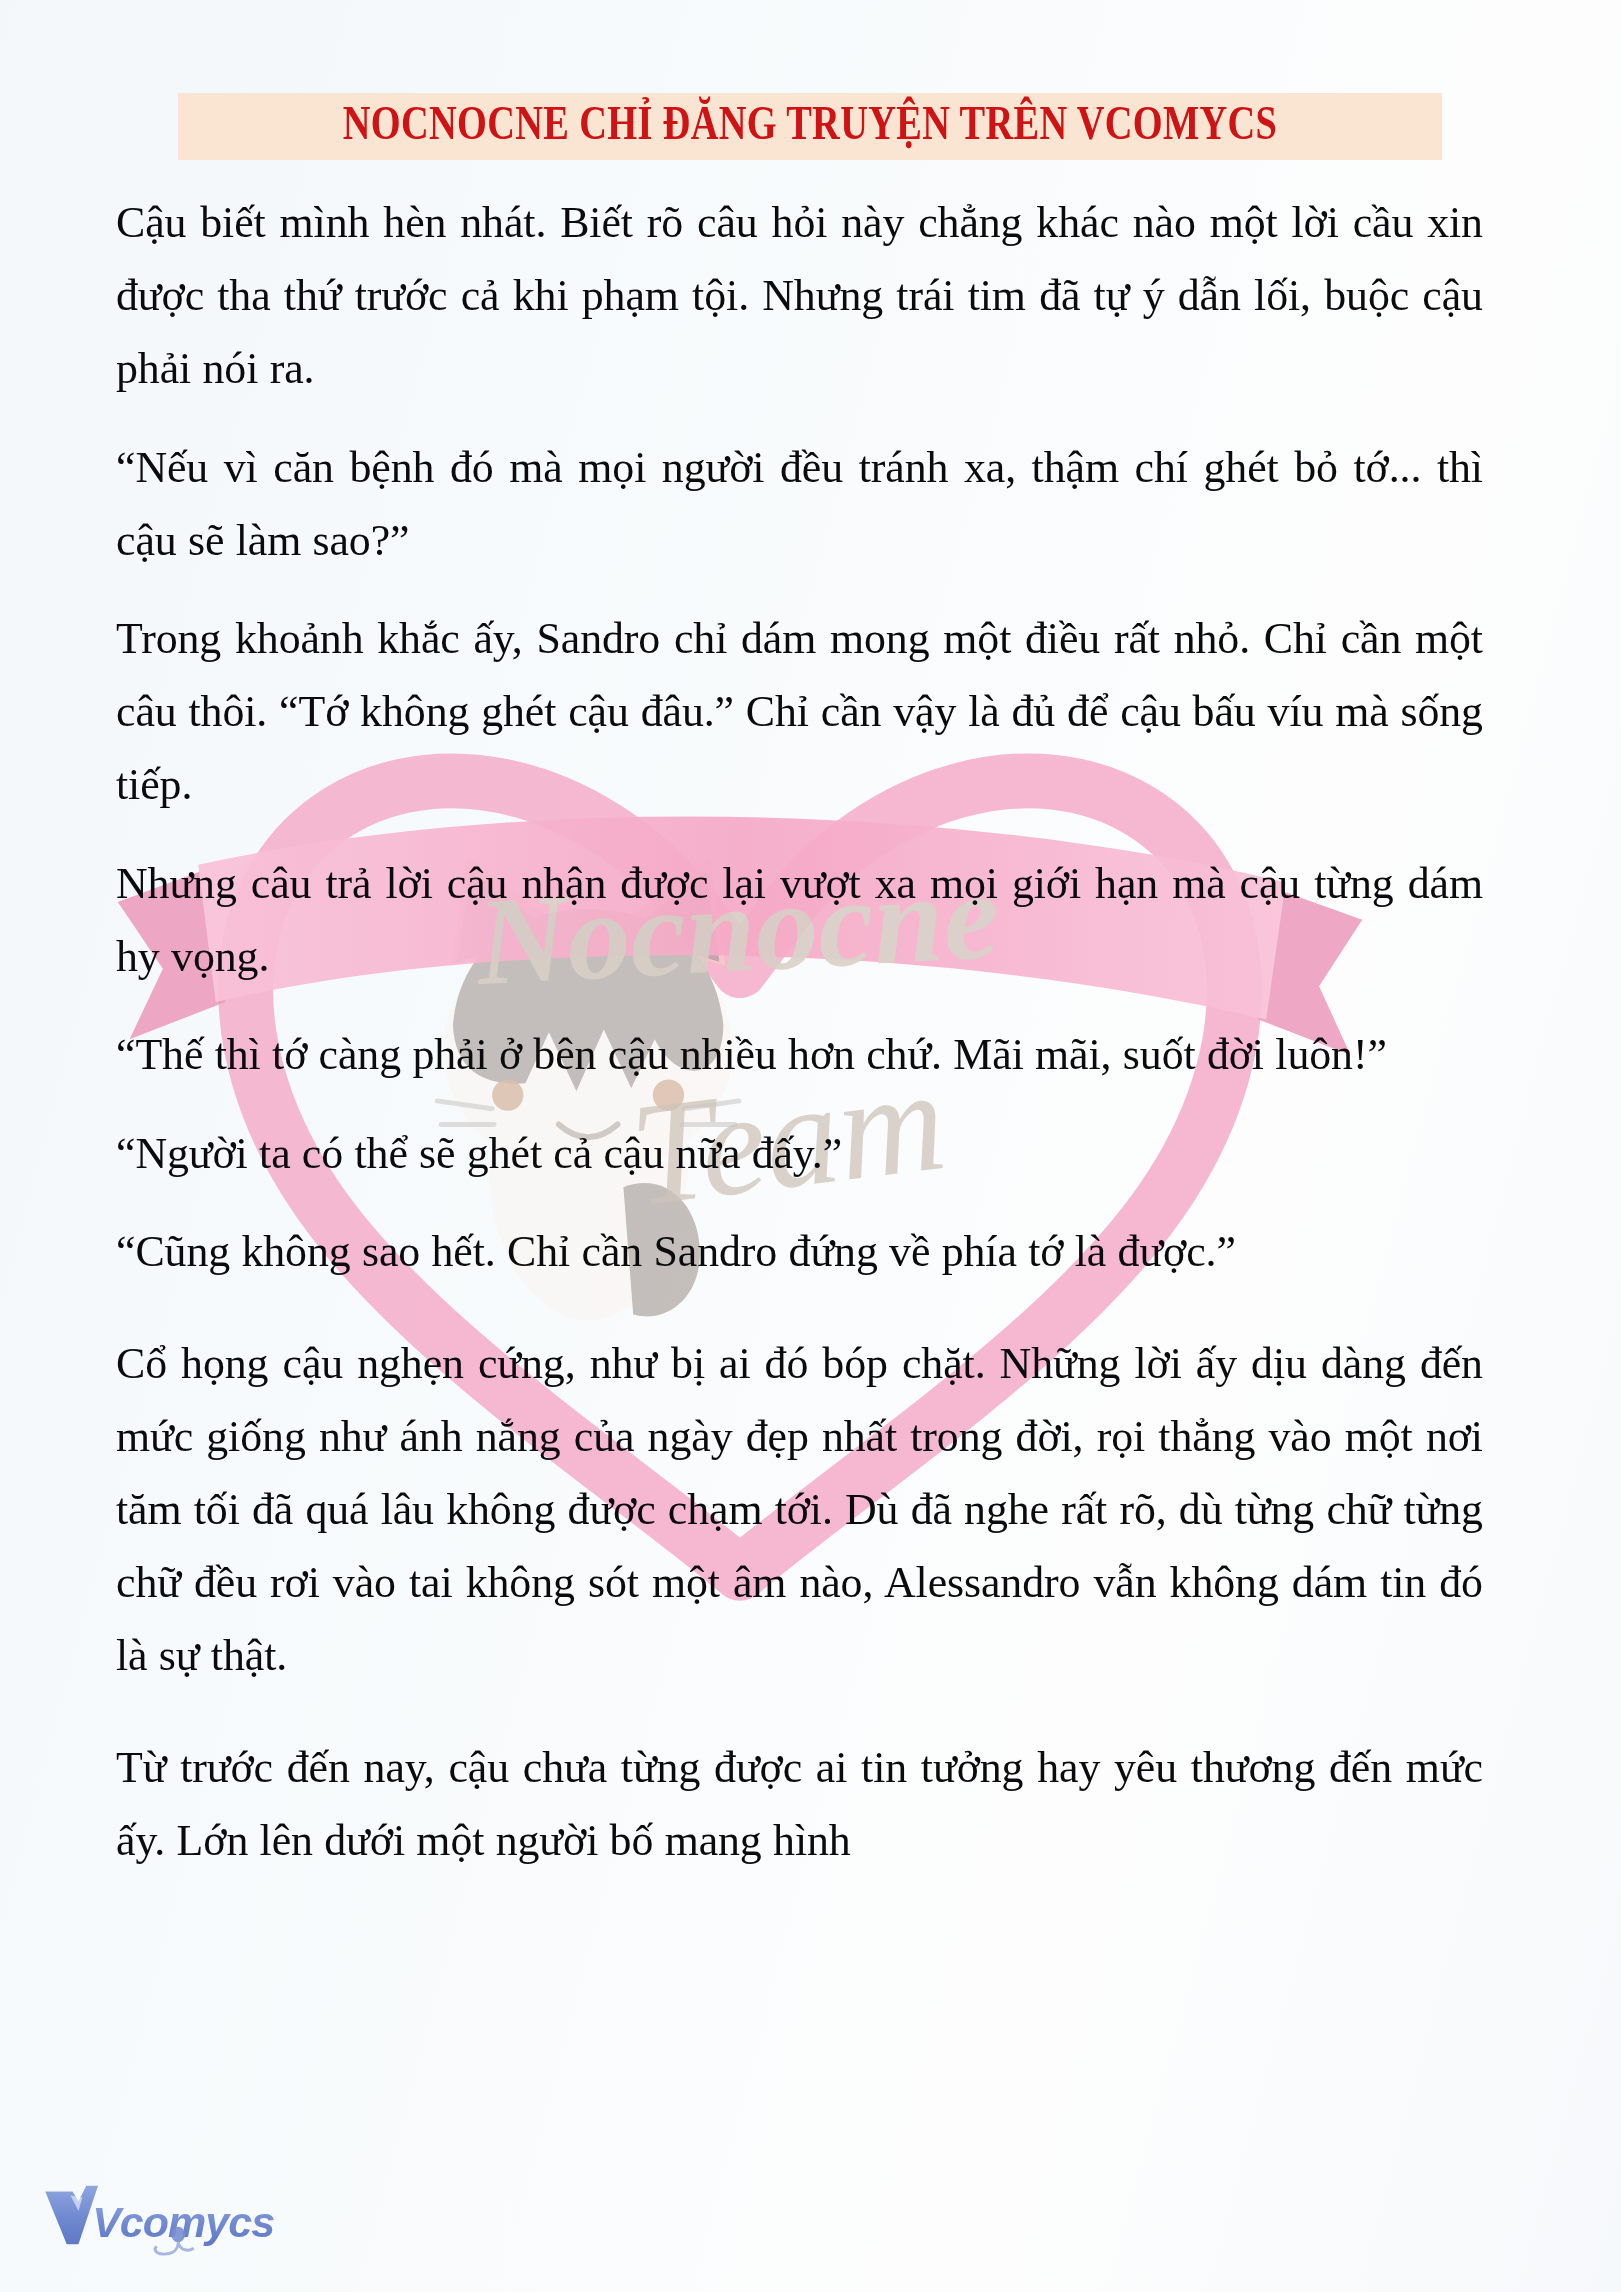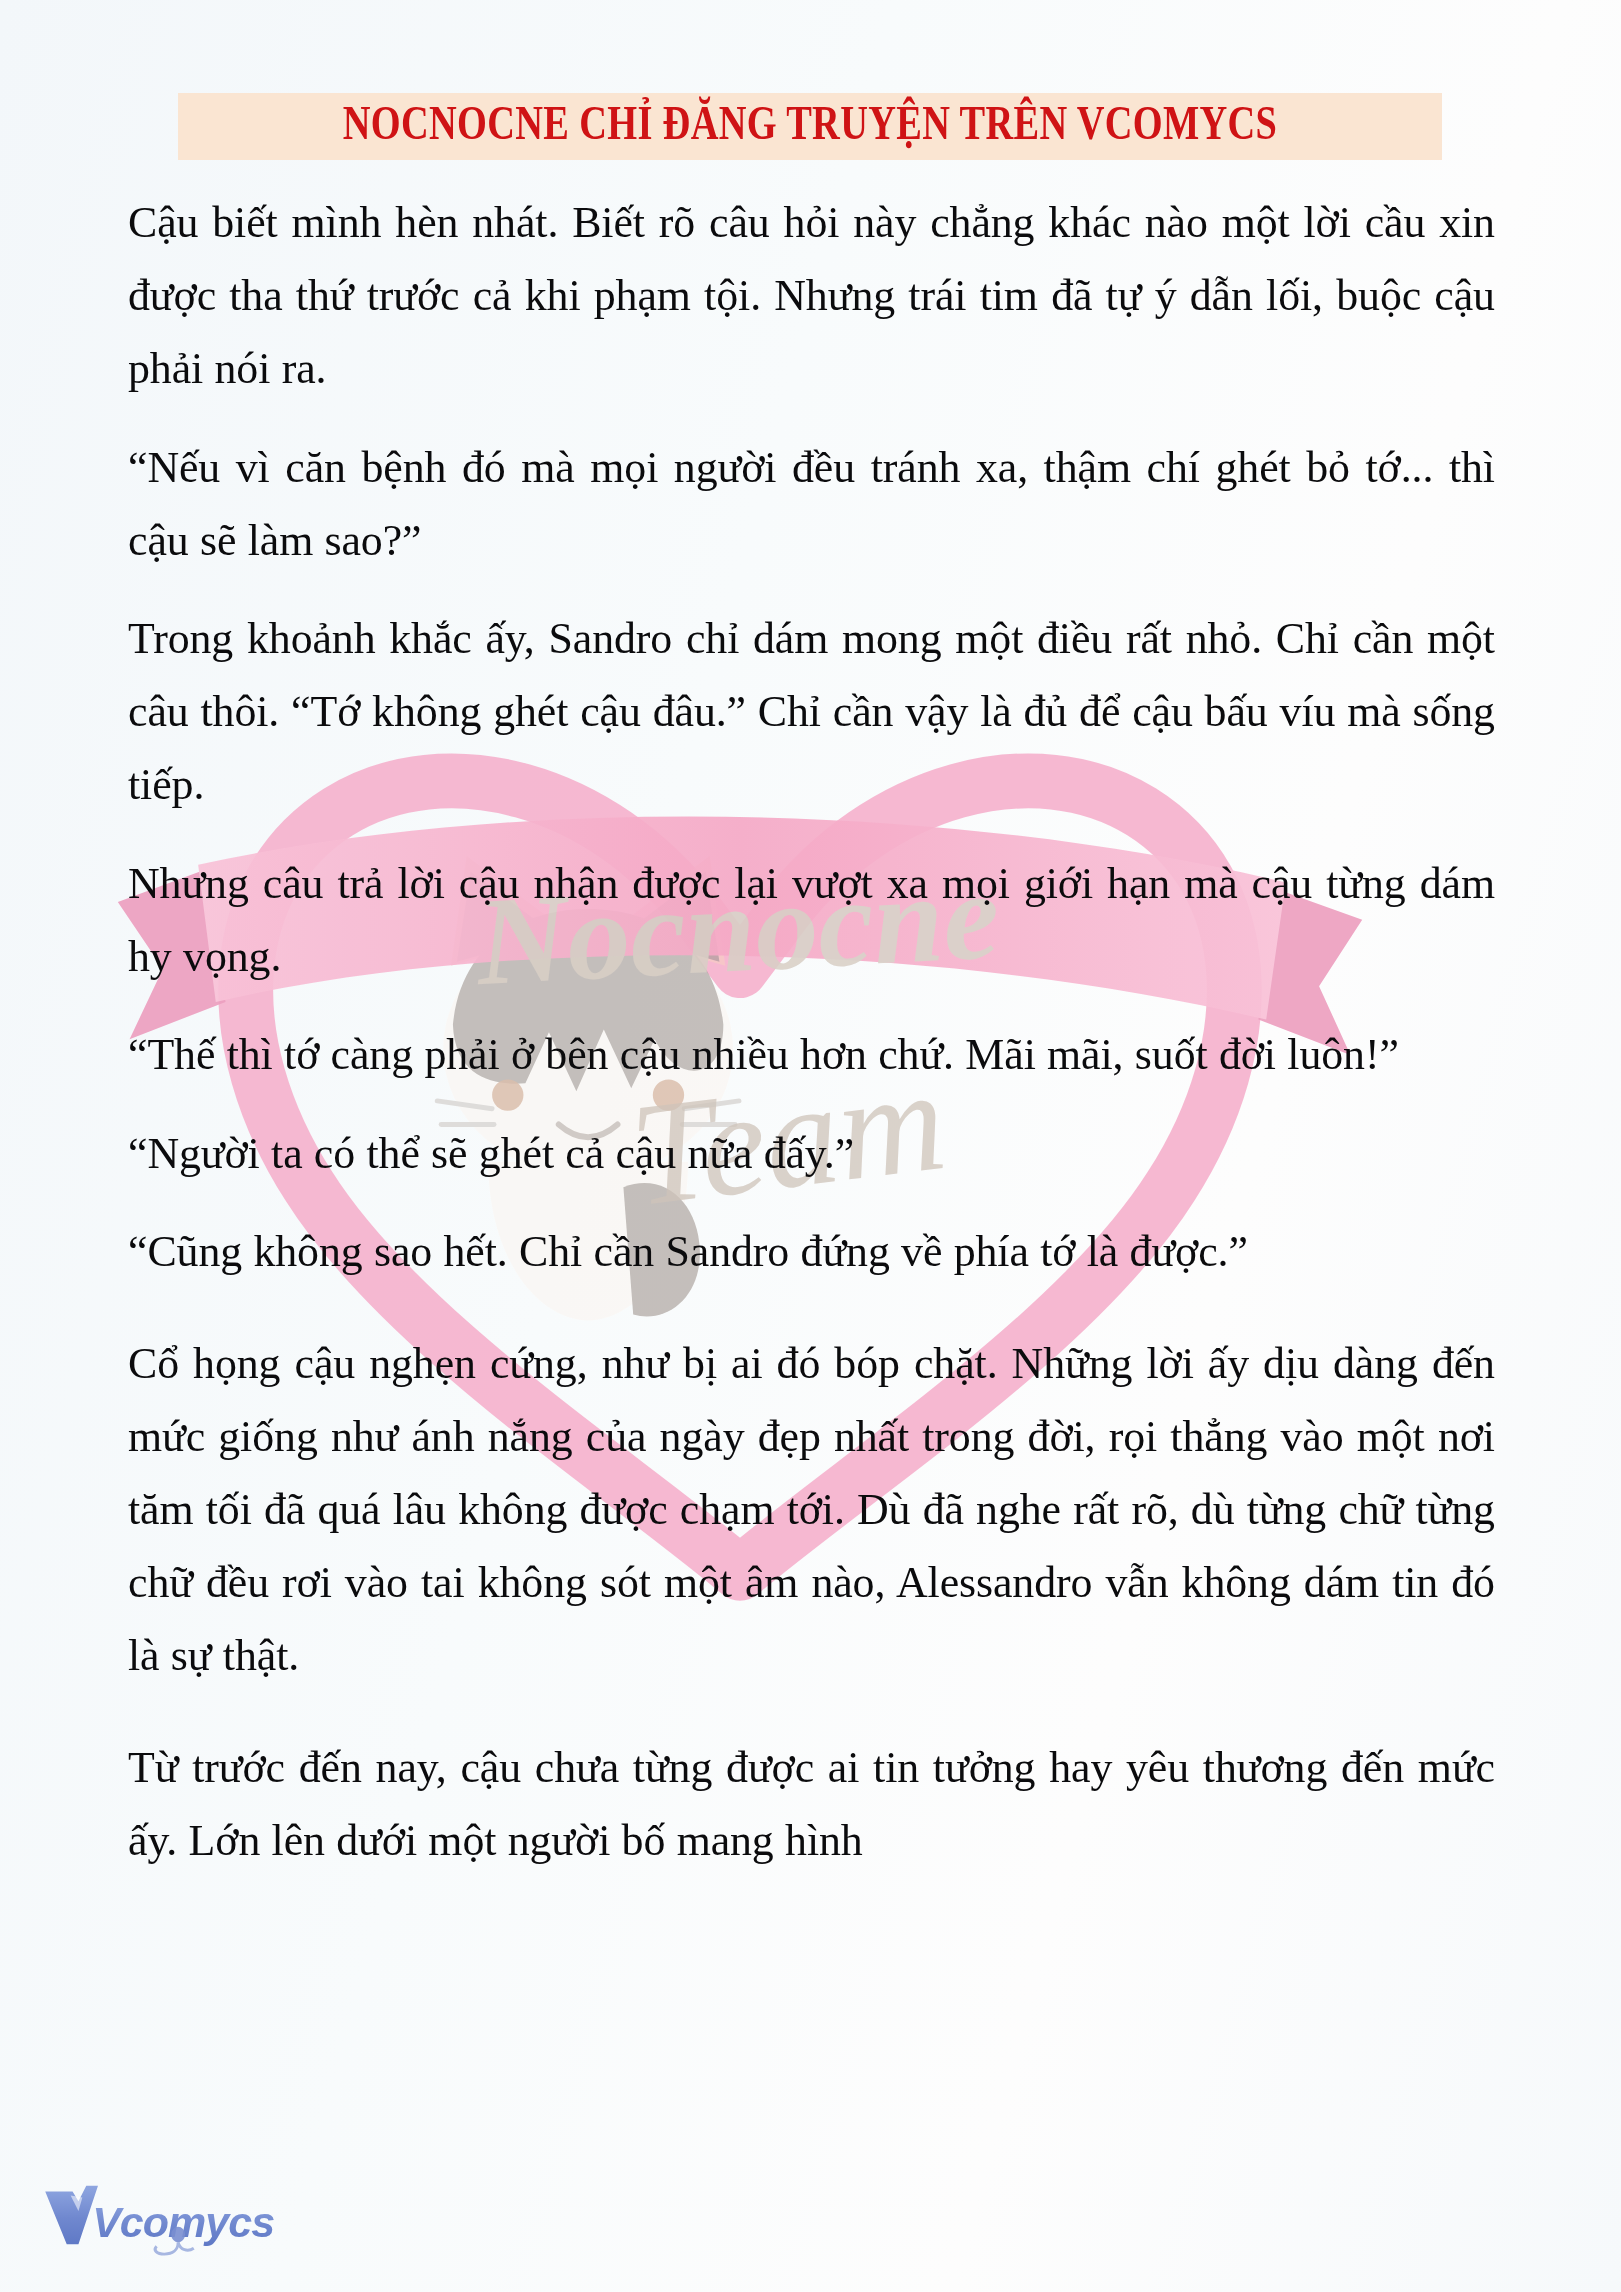--- a/index.html
+++ b/index.html
@@ -58,21 +58,21 @@
     letter-spacing: 0.4px;
     transform: scaleX(0.80);
     transform-origin: center center;
     white-space: nowrap;
     z-index: 3;
   }
 
   
   .content {
     position: absolute;
-    left: 128px;
+    left: 116px;
     top: 186px;
     width: 1402px;
     z-index: 2;
   }
   .para {
     margin: 0 0 25.5px 0;
     font-family: "Liberation Serif", "DejaVu Serif", serif;
     font-size: 45px;
     line-height: 73px;
     color: #0b0b0d;

